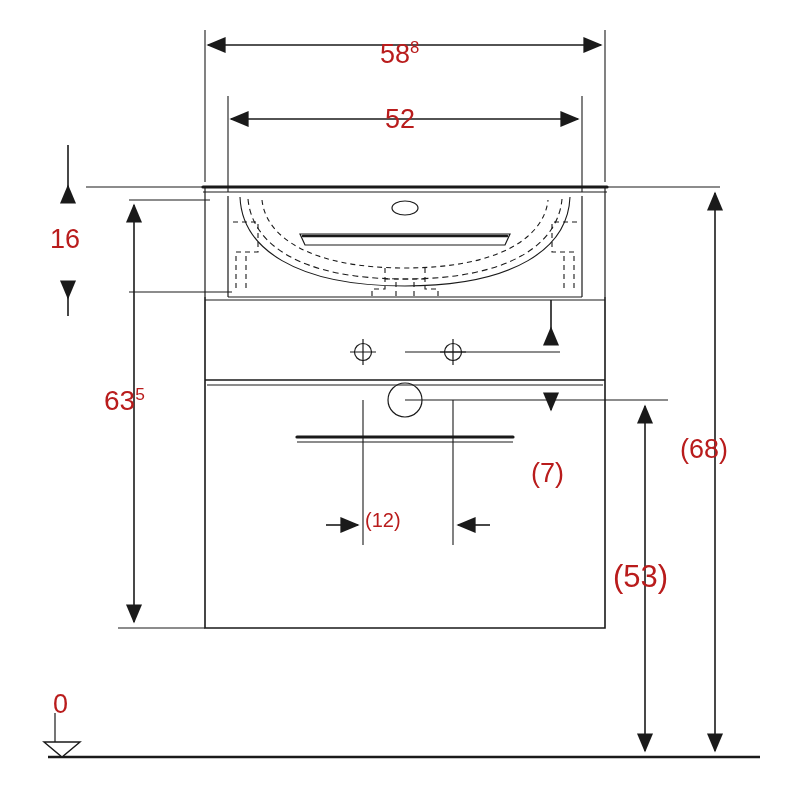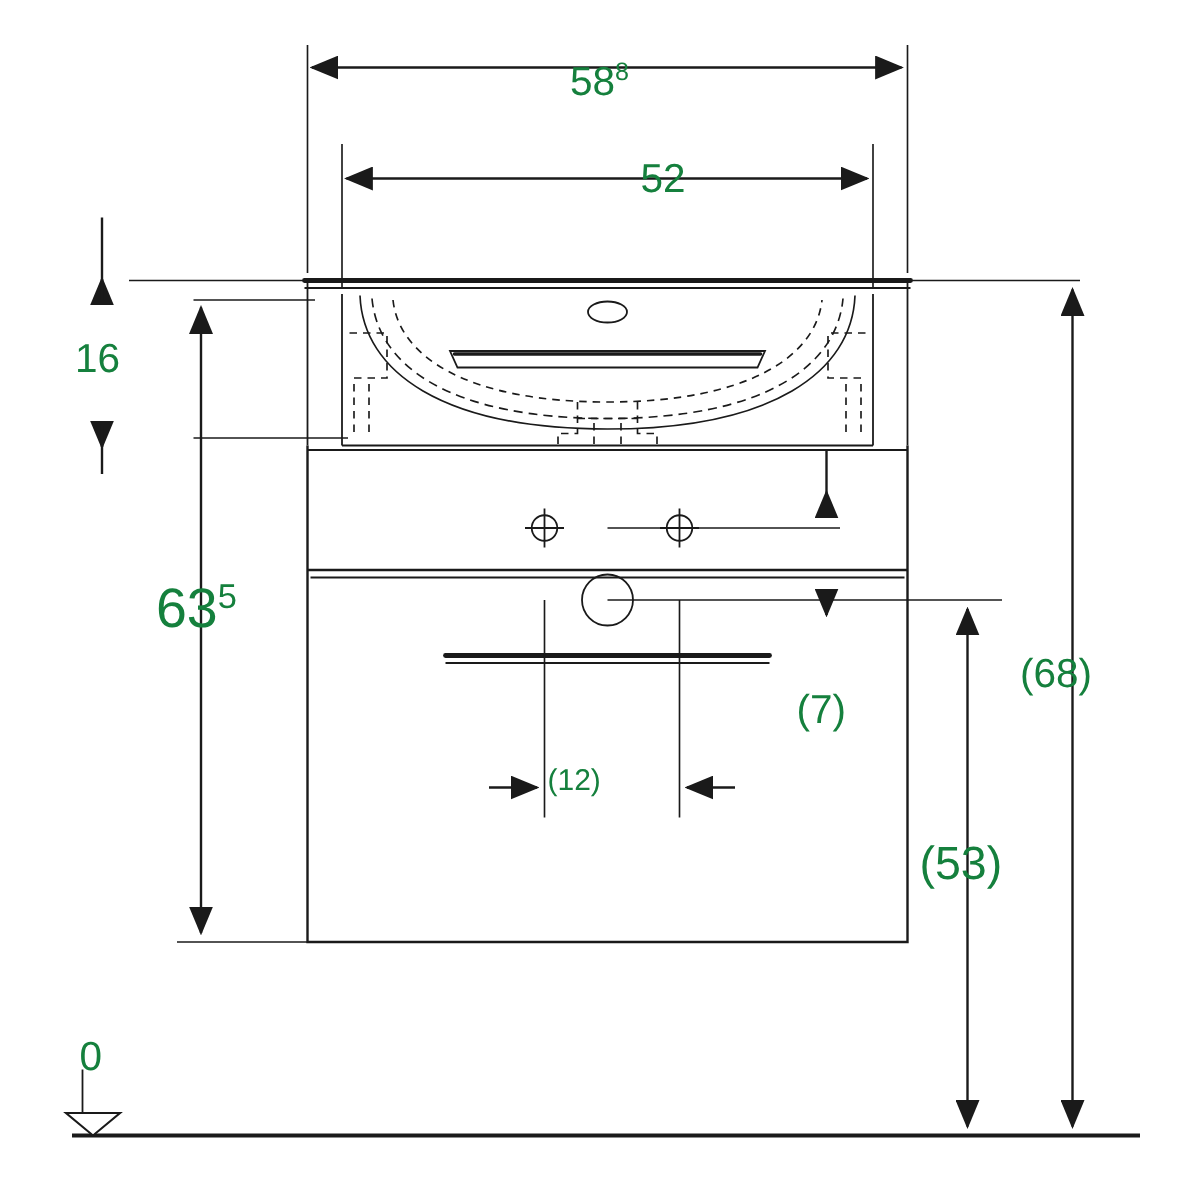--- a/index.html
+++ b/index.html
@@ -20,21 +20,21 @@
     height: 800px;
   }
   #drawing {
     position: absolute;
     left: 0;
     top: 0;
   }
   .dim-label {
     position: absolute;
     font-family: "Liberation Sans", sans-serif;
-    color: #15803d;
+    color: #b91c1c;
     white-space: nowrap;
     line-height: 1;
   }
   .sup {
     font-size: 0.62em;
     vertical-align: super;
   }
 </style>
 </head>
 <body>
@@ -161,29 +161,29 @@
 
         <path d="M715,193 L715,751" marker-start="url(#arrStart)" marker-end="url(#arrEnd)"></path>
       </g>
     </g>
   </svg>
 
   <div class="dim-label" style="left:380px; top:40px; font-size:27px;">
     <span>58</span><span class="sup">8</span>
   </div>
 
-  <div class="dim-label" style="left:385px; top:105px; font-size:27px;margin-left:42px;">
+  <div class="dim-label" style="left:385px; top:105px; font-size:27px;">
     <span>52</span><span class="sup"></span>
   </div>
 
   <div class="dim-label" style="left:50px; top:225px; font-size:27px;">
     <span>16</span><span class="sup"></span>
   </div>
 
-  <div class="dim-label" style="left:104px; top:386px; font-size:37px;">
+  <div class="dim-label" style="left:104px; top:386px; font-size:28px;">
     <span>63</span><span class="sup">5</span>
   </div>
 
   <div class="dim-label" style="left:365px; top:509px; font-size:20px;">
     <span>(12)</span><span class="sup"></span>
   </div>
 
   <div class="dim-label" style="left:531px; top:459px; font-size:27px;">
     <span>(7)</span><span class="sup"></span>
   </div>

